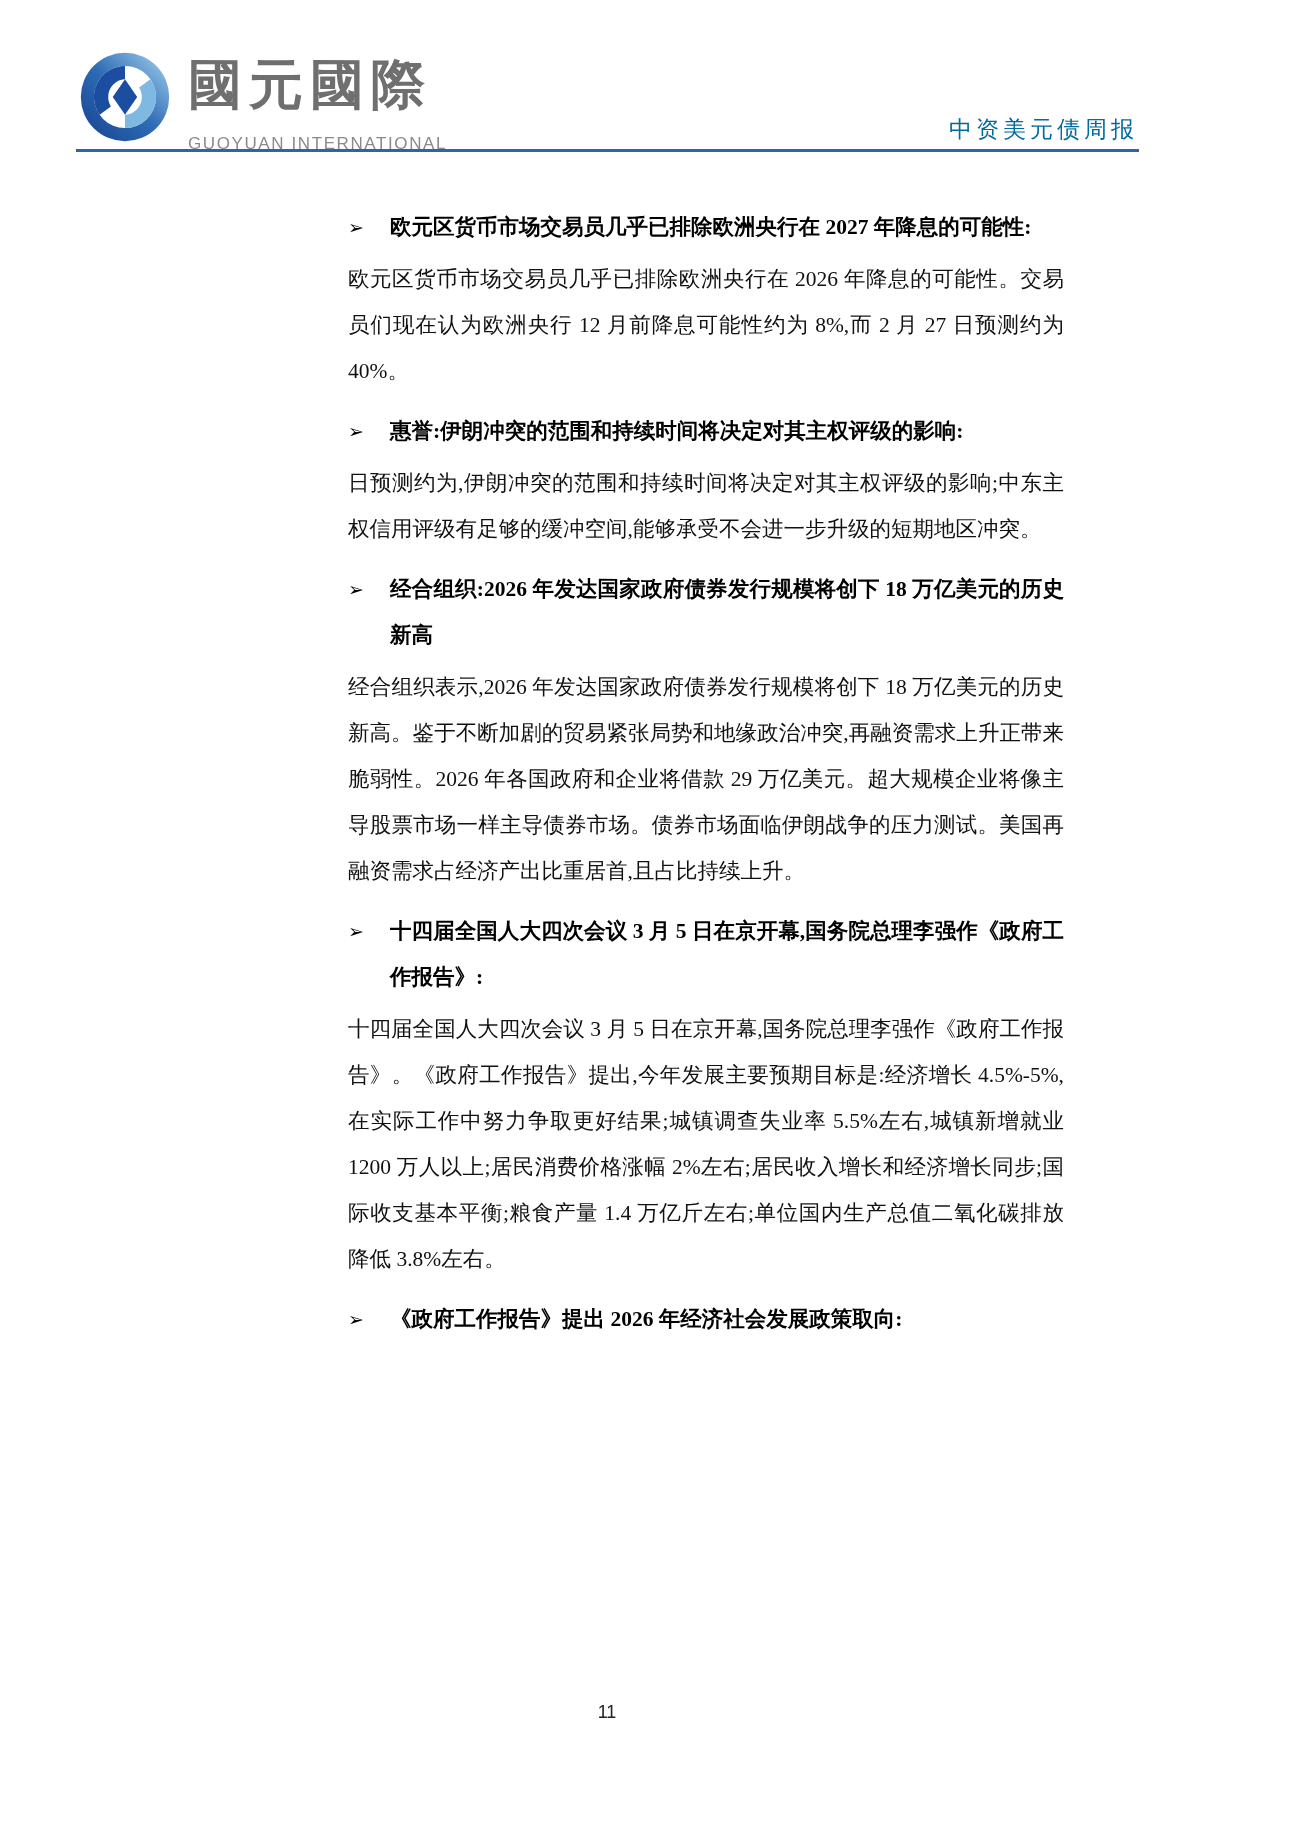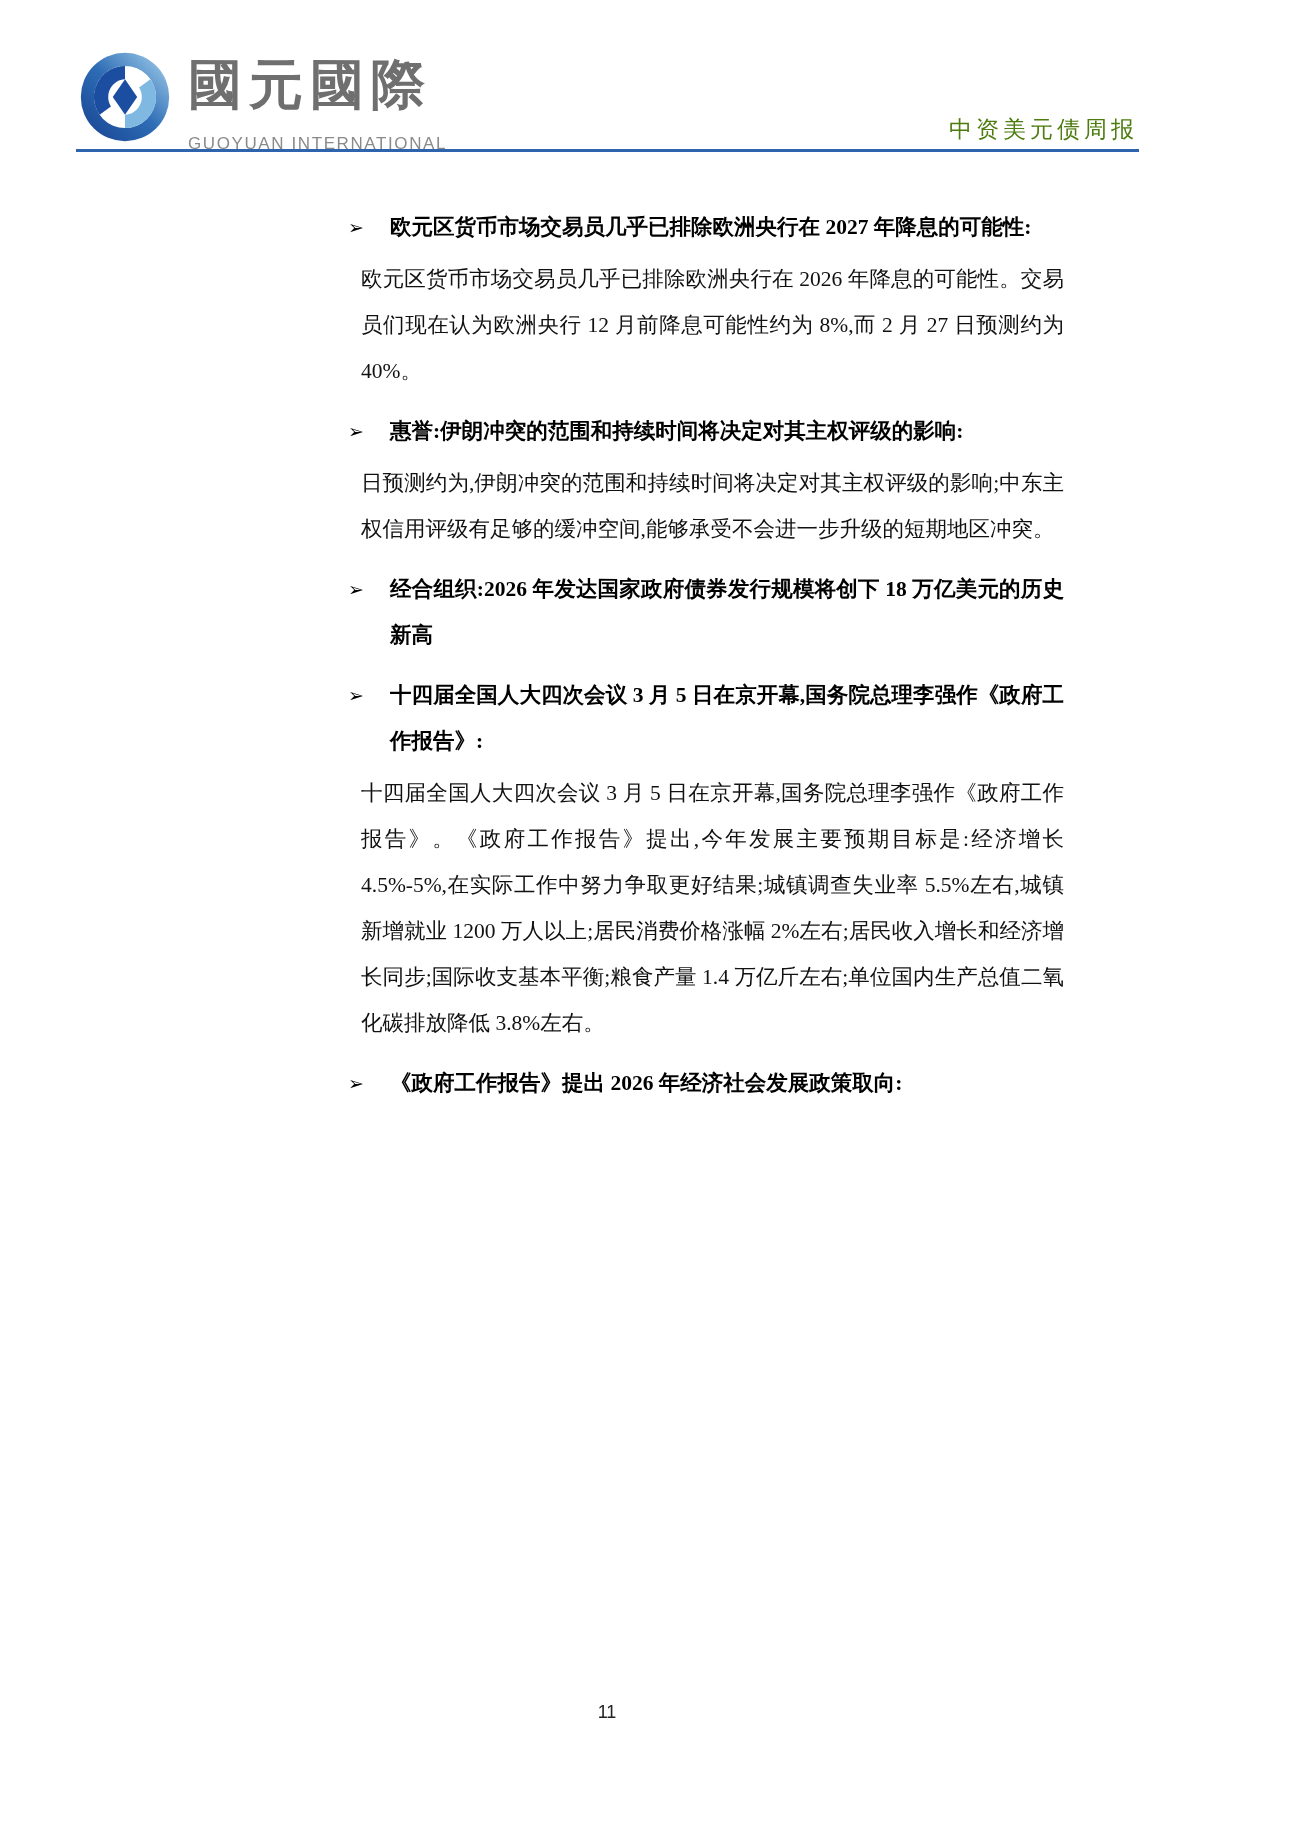--- a/index.html
+++ b/index.html
@@ -38,21 +38,21 @@
     letter-spacing: 1.6px;
     color: #8a8a8a;
     font-family: "Liberation Sans", "DejaVu Sans", sans-serif;
   }
   .report-title {
     position: absolute;
     right: 76px;
     top: 114px;
     font-size: 23px;
     letter-spacing: 4px;
-    color: #4d7c0f;
+    color: #0369a1;
     font-family: "Liberation Serif", serif;
   }
   .header-rule {
     position: absolute;
     left: 76px;
     right: 75px;
     top: 149px;
     height: 3px;
     background: #2E63AE;
   }
@@ -80,21 +80,21 @@
     font-size: 19px;
   }
   .heading-text {
     flex: 1;
     text-align: justify;
   }
   .para {
     font-size: 21.5px;
     line-height: 46px;
     text-align: justify;
-    margin: 0 0 14px 13px;
+    margin: 0 0 14px 0;
     color: #111111;
   }
 
   
   .page-number {
     position: absolute;
     left: 0;
     right: 0;
     top: 1702px;
     text-align: center;
@@ -151,20 +151,21 @@
         <span class="heading-text">惠誉:伊朗冲突的范围和持续时间将决定对其主权评级的影响:</span>
       </div>
       <p class="para">日预测约为,伊朗冲突的范围和持续时间将决定对其主权评级的影响;中东主权信用评级有足够的缓冲空间,能够承受不会进一步升级的短期地区冲突。</p>
     </section>
 
     <section class="bullet">
       <div class="bullet-heading">
         <span class="marker">➢</span>
         <span class="heading-text">经合组织:2026 年发达国家政府债券发行规模将创下 18 万亿美元的历史新高</span>
       </div>
+      <p class="para">经合组织表示,2026 年发达国家政府债券发行规模将创下 18 万亿美元的历史新高。鉴于不断加剧的贸易紧张局势和地缘政治冲突,再融资需求上升正带来脆弱性。2026 年各国政府和企业将借款 29 万亿美元。超大规模企业将像主导股票市场一样主导债券市场。债券市场面临伊朗战争的压力测试。美国再融资需求占经济产出比重居首,且占比持续上升。</p>
     </section>
 
     <section class="bullet">
       <div class="bullet-heading">
         <span class="marker">➢</span>
         <span class="heading-text">十四届全国人大四次会议 3 月 5 日在京开幕,国务院总理李强作《政府工作报告》:</span>
       </div>
       <p class="para">十四届全国人大四次会议 3 月 5 日在京开幕,国务院总理李强作《政府工作报告》。《政府工作报告》提出,今年发展主要预期目标是:经济增长 4.5%-5%,在实际工作中努力争取更好结果;城镇调查失业率 5.5%左右,城镇新增就业 1200 万人以上;居民消费价格涨幅 2%左右;居民收入增长和经济增长同步;国际收支基本平衡;粮食产量 1.4 万亿斤左右;单位国内生产总值二氧化碳排放降低 3.8%左右。</p>
     </section>
 

